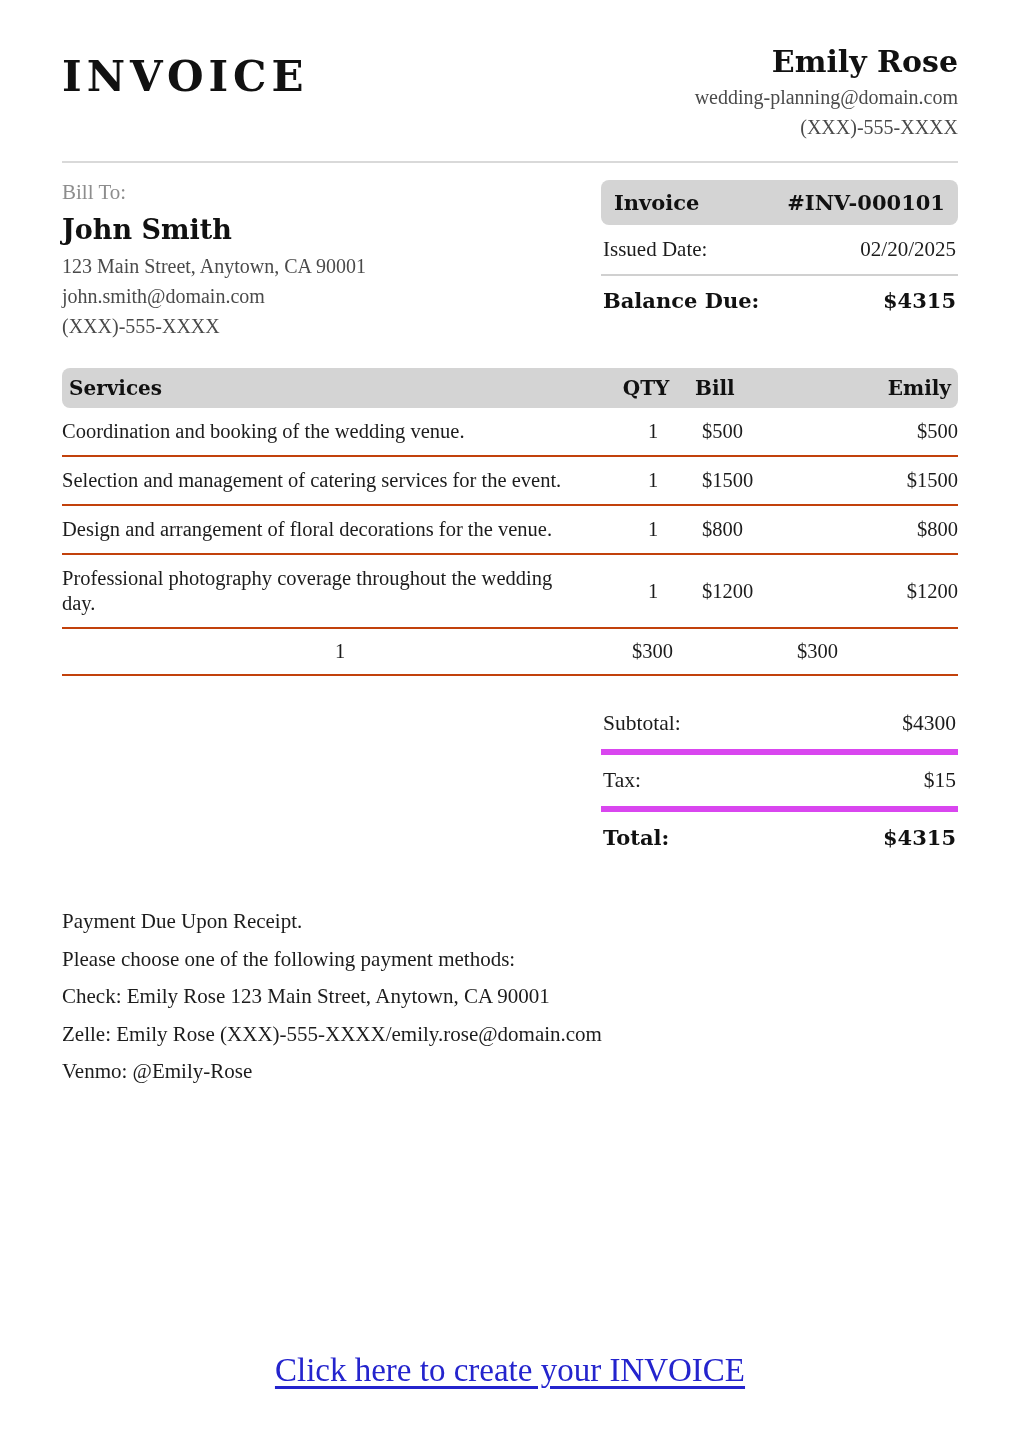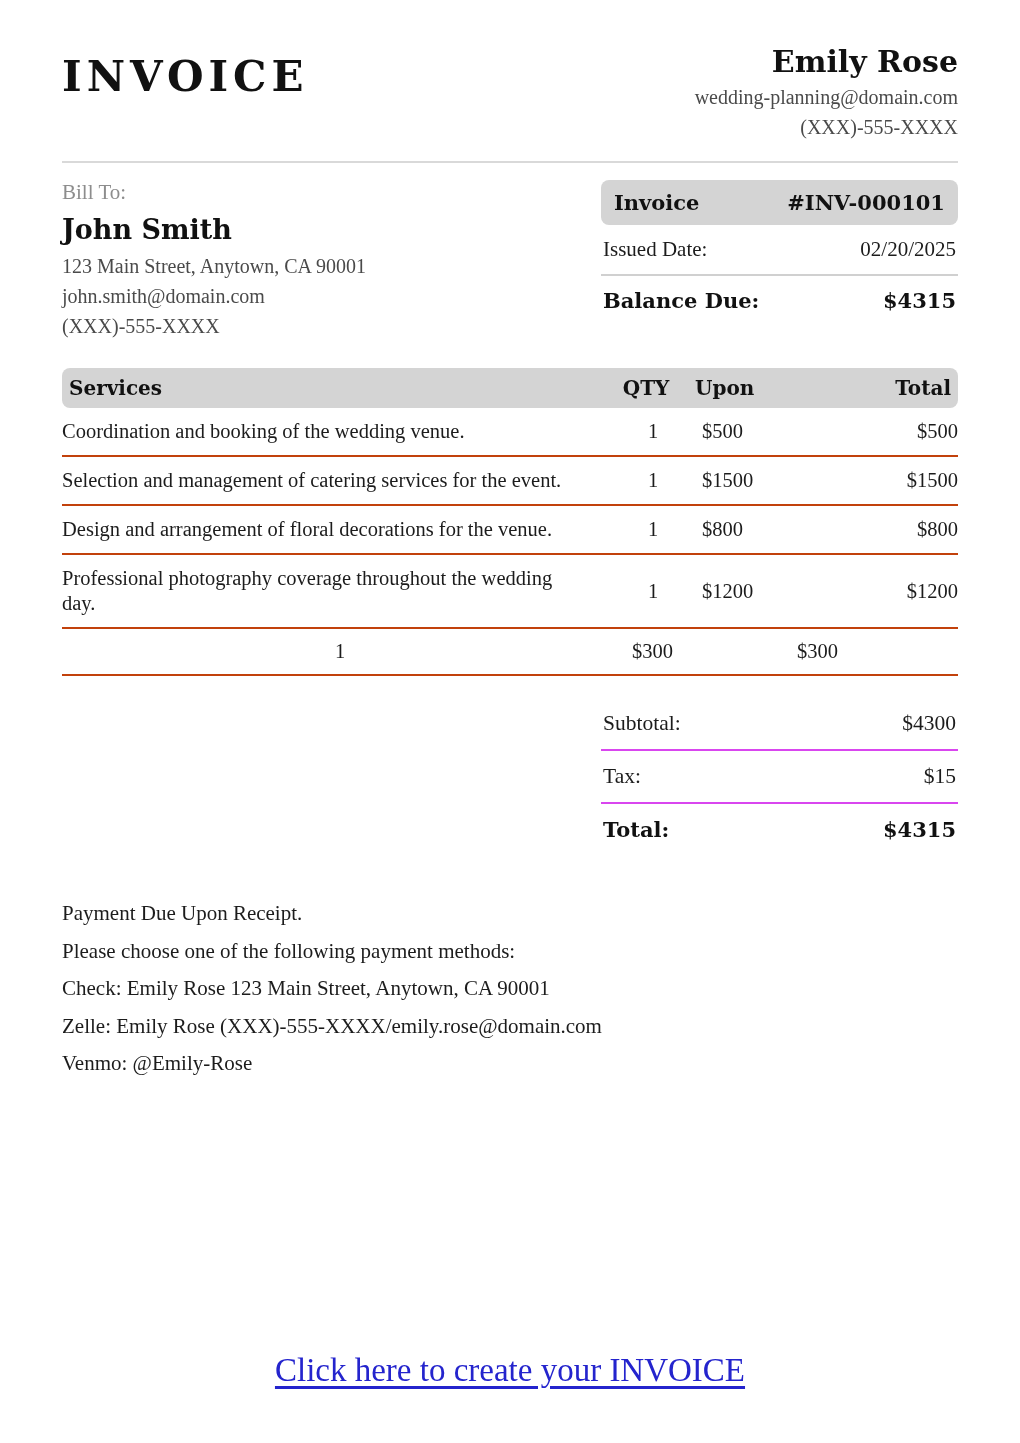--- a/index.html
+++ b/index.html
@@ -72,21 +72,21 @@
   }
   .svc-desc { max-width: 545px; line-height: 25px; padding-right: 24px; }
   .svc-qty { text-align: center; }
   .svc-price { padding-left: 14px; }
   .svc-total { text-align: right; }
 
   
   .totals { width: 357px; margin-left: auto; margin-top: 22px; }
   .tot-row {
     display: flex; justify-content: space-between; align-items: center;
-    padding: 13px 2px; font-size: 21.5px; border-bottom: 2px solid #d946ef; font-family: Liberation Serif, serif;
+    padding: 13px 2px; font-size: 21.5px; border-bottom: 6px solid #d946ef; font-family: Liberation Serif, serif;
   }
   .tot-row.grand {
     border-bottom: none;
     font-family: "DejaVu Serif", serif; font-weight: bold; font-size: 21px; color: #111;
   }
 
   
   .terms { margin-top: 44px; }
   .terms-label { color: #8d8d8d; font-size: 21.5px; }
   .terms-line { font-size: 21px; color: #1c1c1c; margin-top: 8.5px; line-height: 29px; }
@@ -136,22 +136,22 @@
         <span>Balance Due:</span>
         <span>$4315</span>
       </div>
     </div>
   </div>
 
   <div class="services">
     <div class="svc-header">
       <span class="h-desc">Services</span>
       <span class="h-qty">QTY</span>
-      <span class="h-price">Upon</span>
-      <span class="h-total">Total</span>
+      <span class="h-price">Bill</span>
+      <span class="h-total">Emily</span>
     </div>
 
     <div class="svc-row">
       <span class="svc-desc">Coordination and booking of the wedding venue.</span>
       <span class="svc-qty">1</span>
       <span class="svc-price">$500</span>
       <span class="svc-total">$500</span>
     </div>
     <div class="svc-row">
       <span class="svc-desc">Selection and management of catering services for the event.</span>

